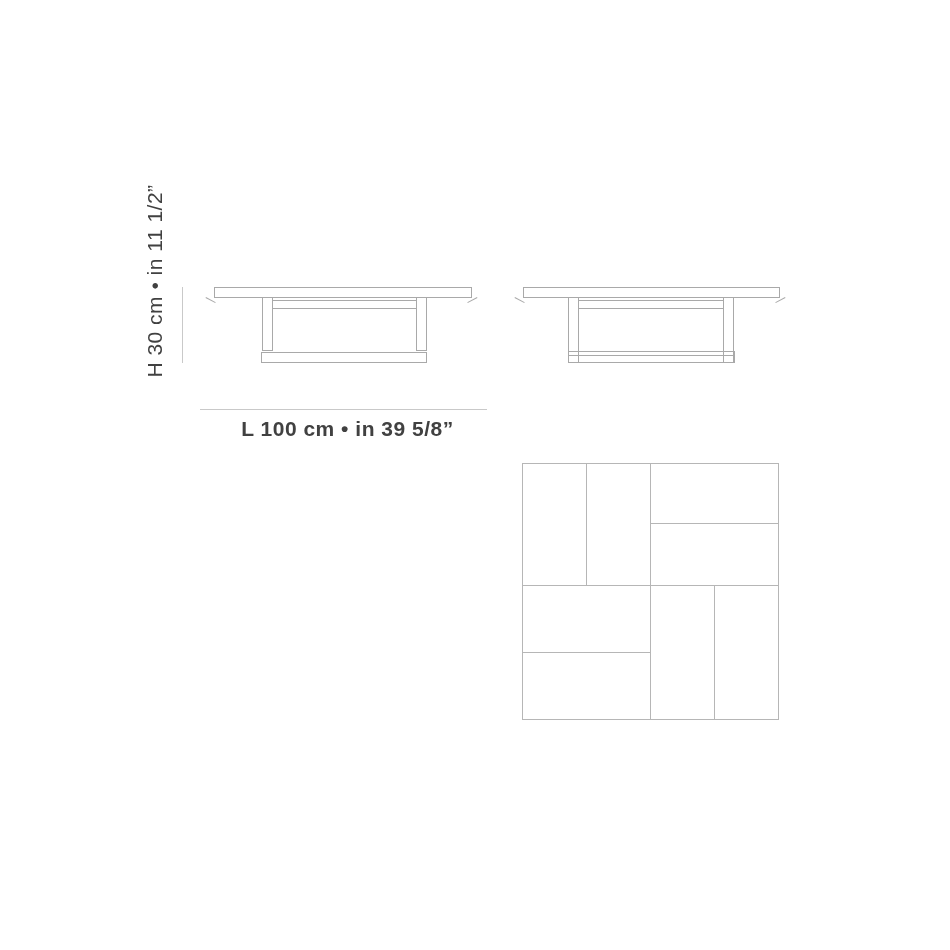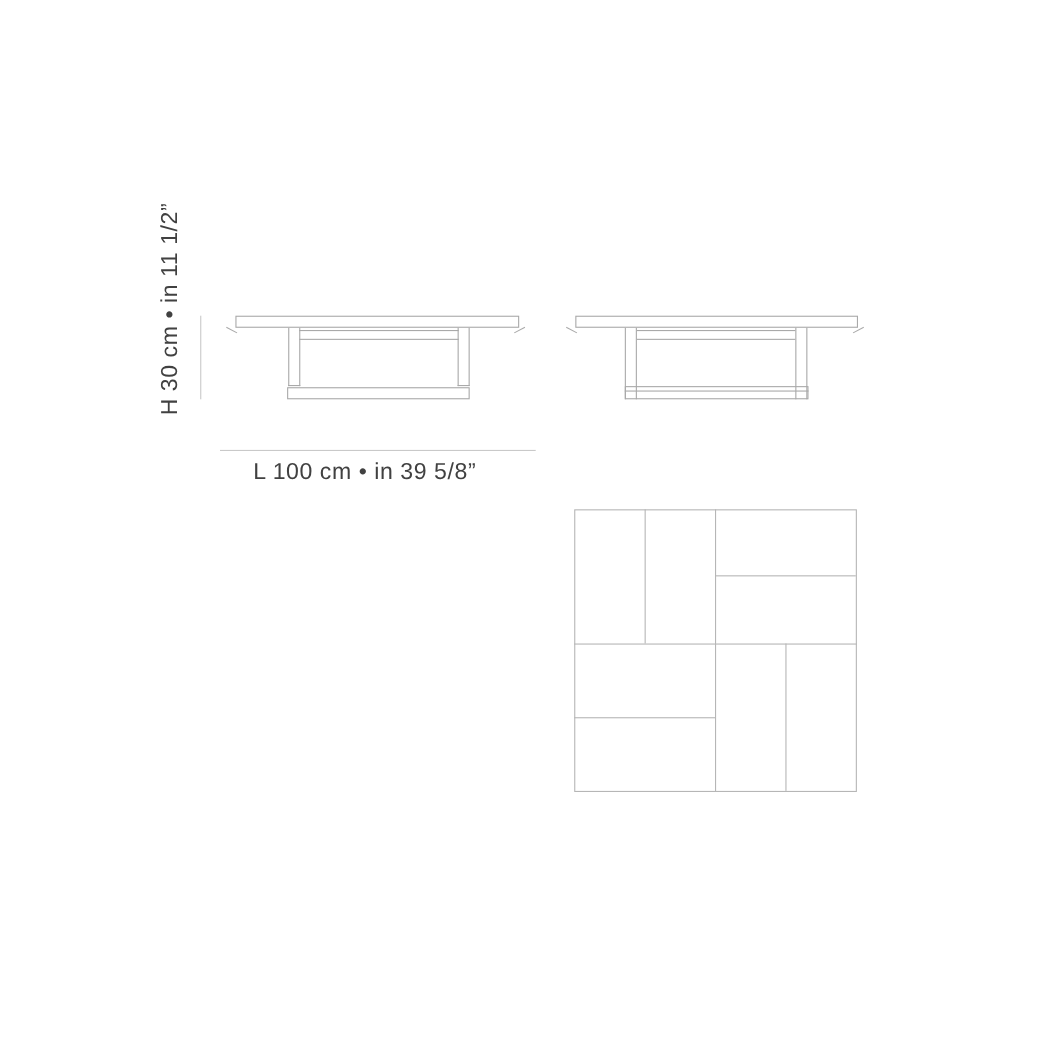--- a/index.html
+++ b/index.html
@@ -69,21 +69,21 @@
     <div class="abs tick" style="left:515px; top:297px; width:11px; transform:rotate(28deg); transform-origin:left top;"></div>
     <div class="abs tick" style="left:774px; top:297px; width:11px; transform:rotate(-28deg); transform-origin:right top;"></div>
     <div class="abs vlines" style="left:568px; top:298px; width:11px; height:65px;"></div>
     <div class="abs vlines" style="left:723px; top:298px; width:11px; height:65px;"></div>
     <div class="abs hlines" style="left:579px; top:300px; width:144px; height:9px;"></div>
     <div class="abs outline" style="left:568px; top:351px; width:167px; height:12px;"></div>
     <div class="abs hair-h" style="left:568px; top:355px; width:167px;"></div>
   </div>
 
   <div class="abs dim-line-h" style="left:200px; top:409px; width:287px;"></div>
-  <div class="abs dim-text" style="left:188px; top:416px; width:287px;">L 100 cm • in 39 5/8”</div>
+  <div class="abs dim-text" style="left:204px; top:416px; width:287px;font-weight:bold;">L 100 cm • in 39 5/8”</div>
 
   <div>
     <div class="abs parquet-frame" style="left:522px; top:463px; width:257px; height:257px;"></div>
     <div class="abs parquet-line-v" style="left:650px; top:463px; height:257px;"></div>
     <div class="abs parquet-line-h" style="left:522px; top:585px; width:257px;"></div>
     <div class="abs parquet-line-v" style="left:586px; top:463px; height:122px;"></div>
     <div class="abs parquet-line-h" style="left:650px; top:523px; width:128px;"></div>
     <div class="abs parquet-line-h" style="left:522px; top:652px; width:128px;"></div>
     <div class="abs parquet-line-v" style="left:714px; top:585px; height:134px;"></div>
   </div>

